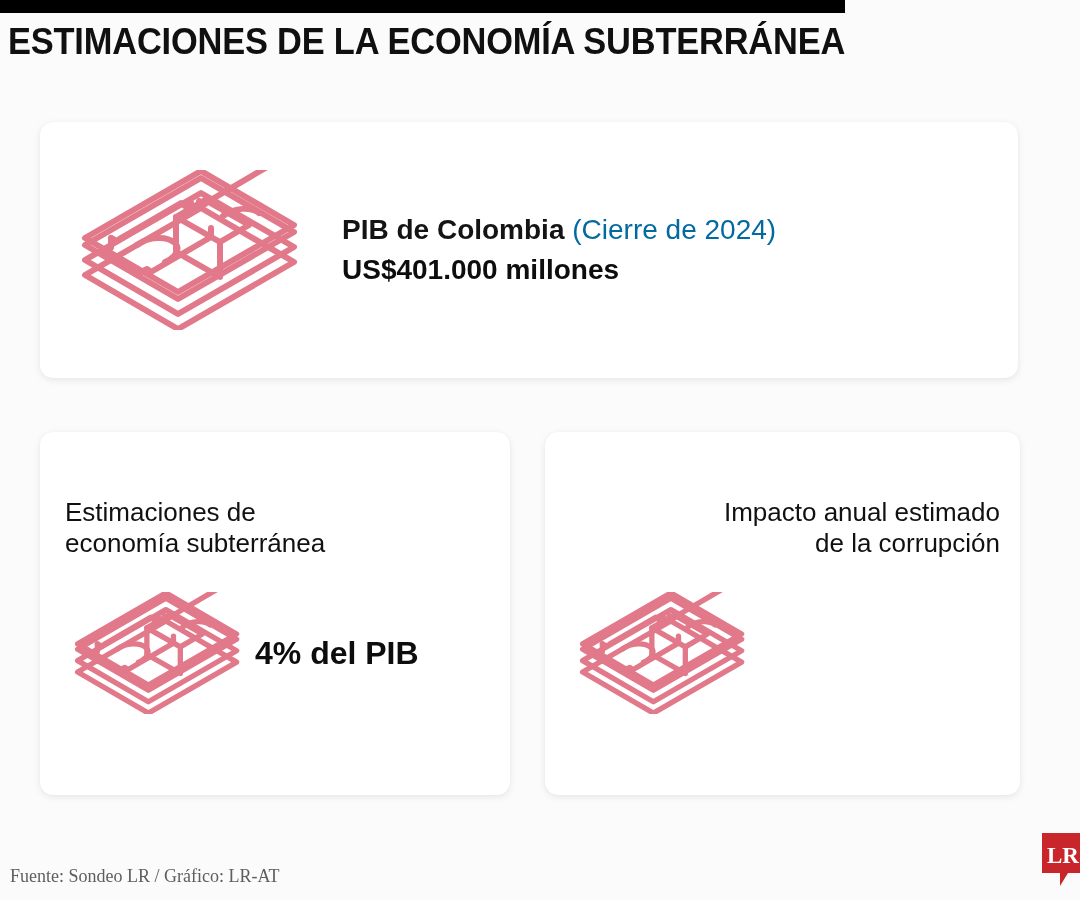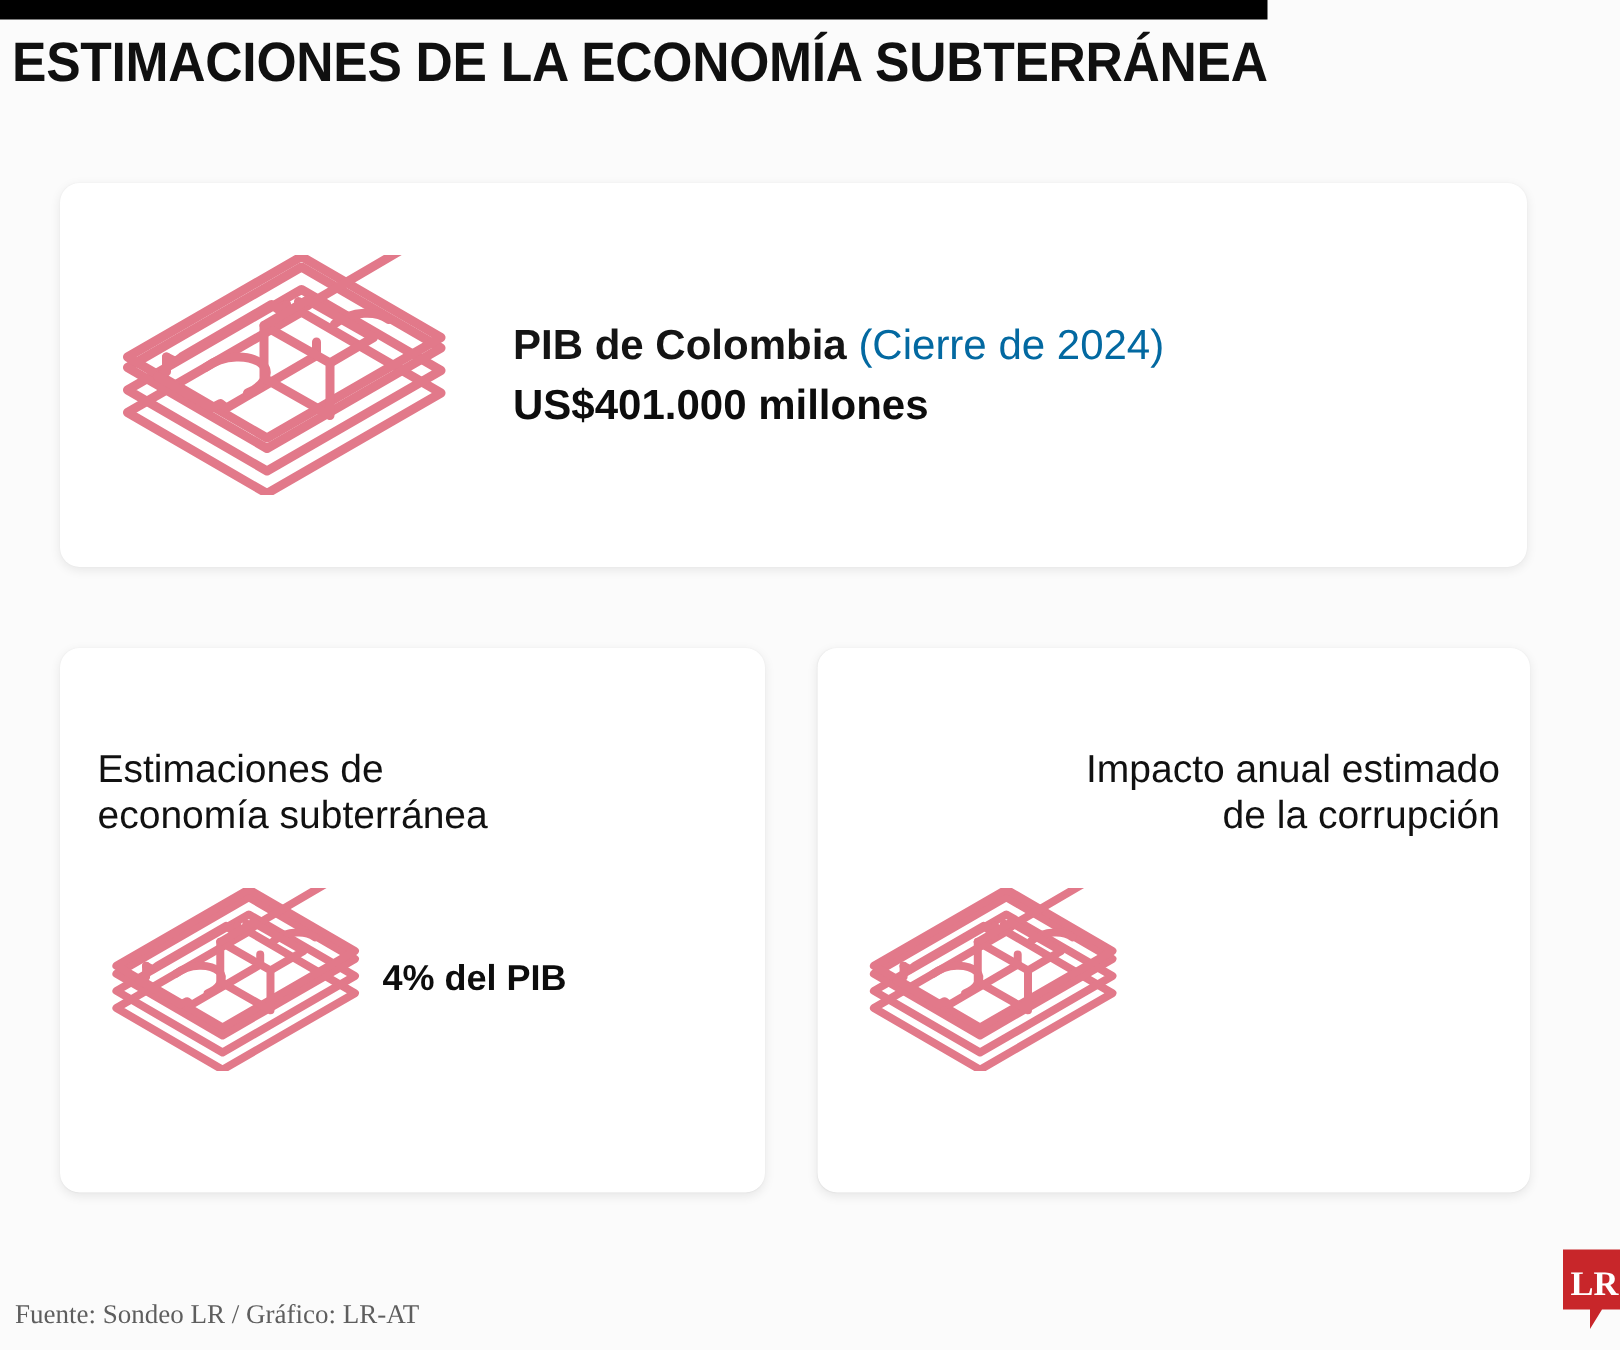--- a/index.html
+++ b/index.html
@@ -136,21 +136,21 @@
 
   .small-icon-wrap {
     width: 195px;
     flex: none;
     display: flex;
     justify-content: center;
     align-items: center;
   }
 
   .small-value {
-    font-size: 24px;
+    font-size: 32px;
     font-weight: 700;
     color: #0d0d0d;
     white-space: nowrap;
   }
 
   
   .source-note {
     position: absolute;
     left: 10px;
     top: 866px;

